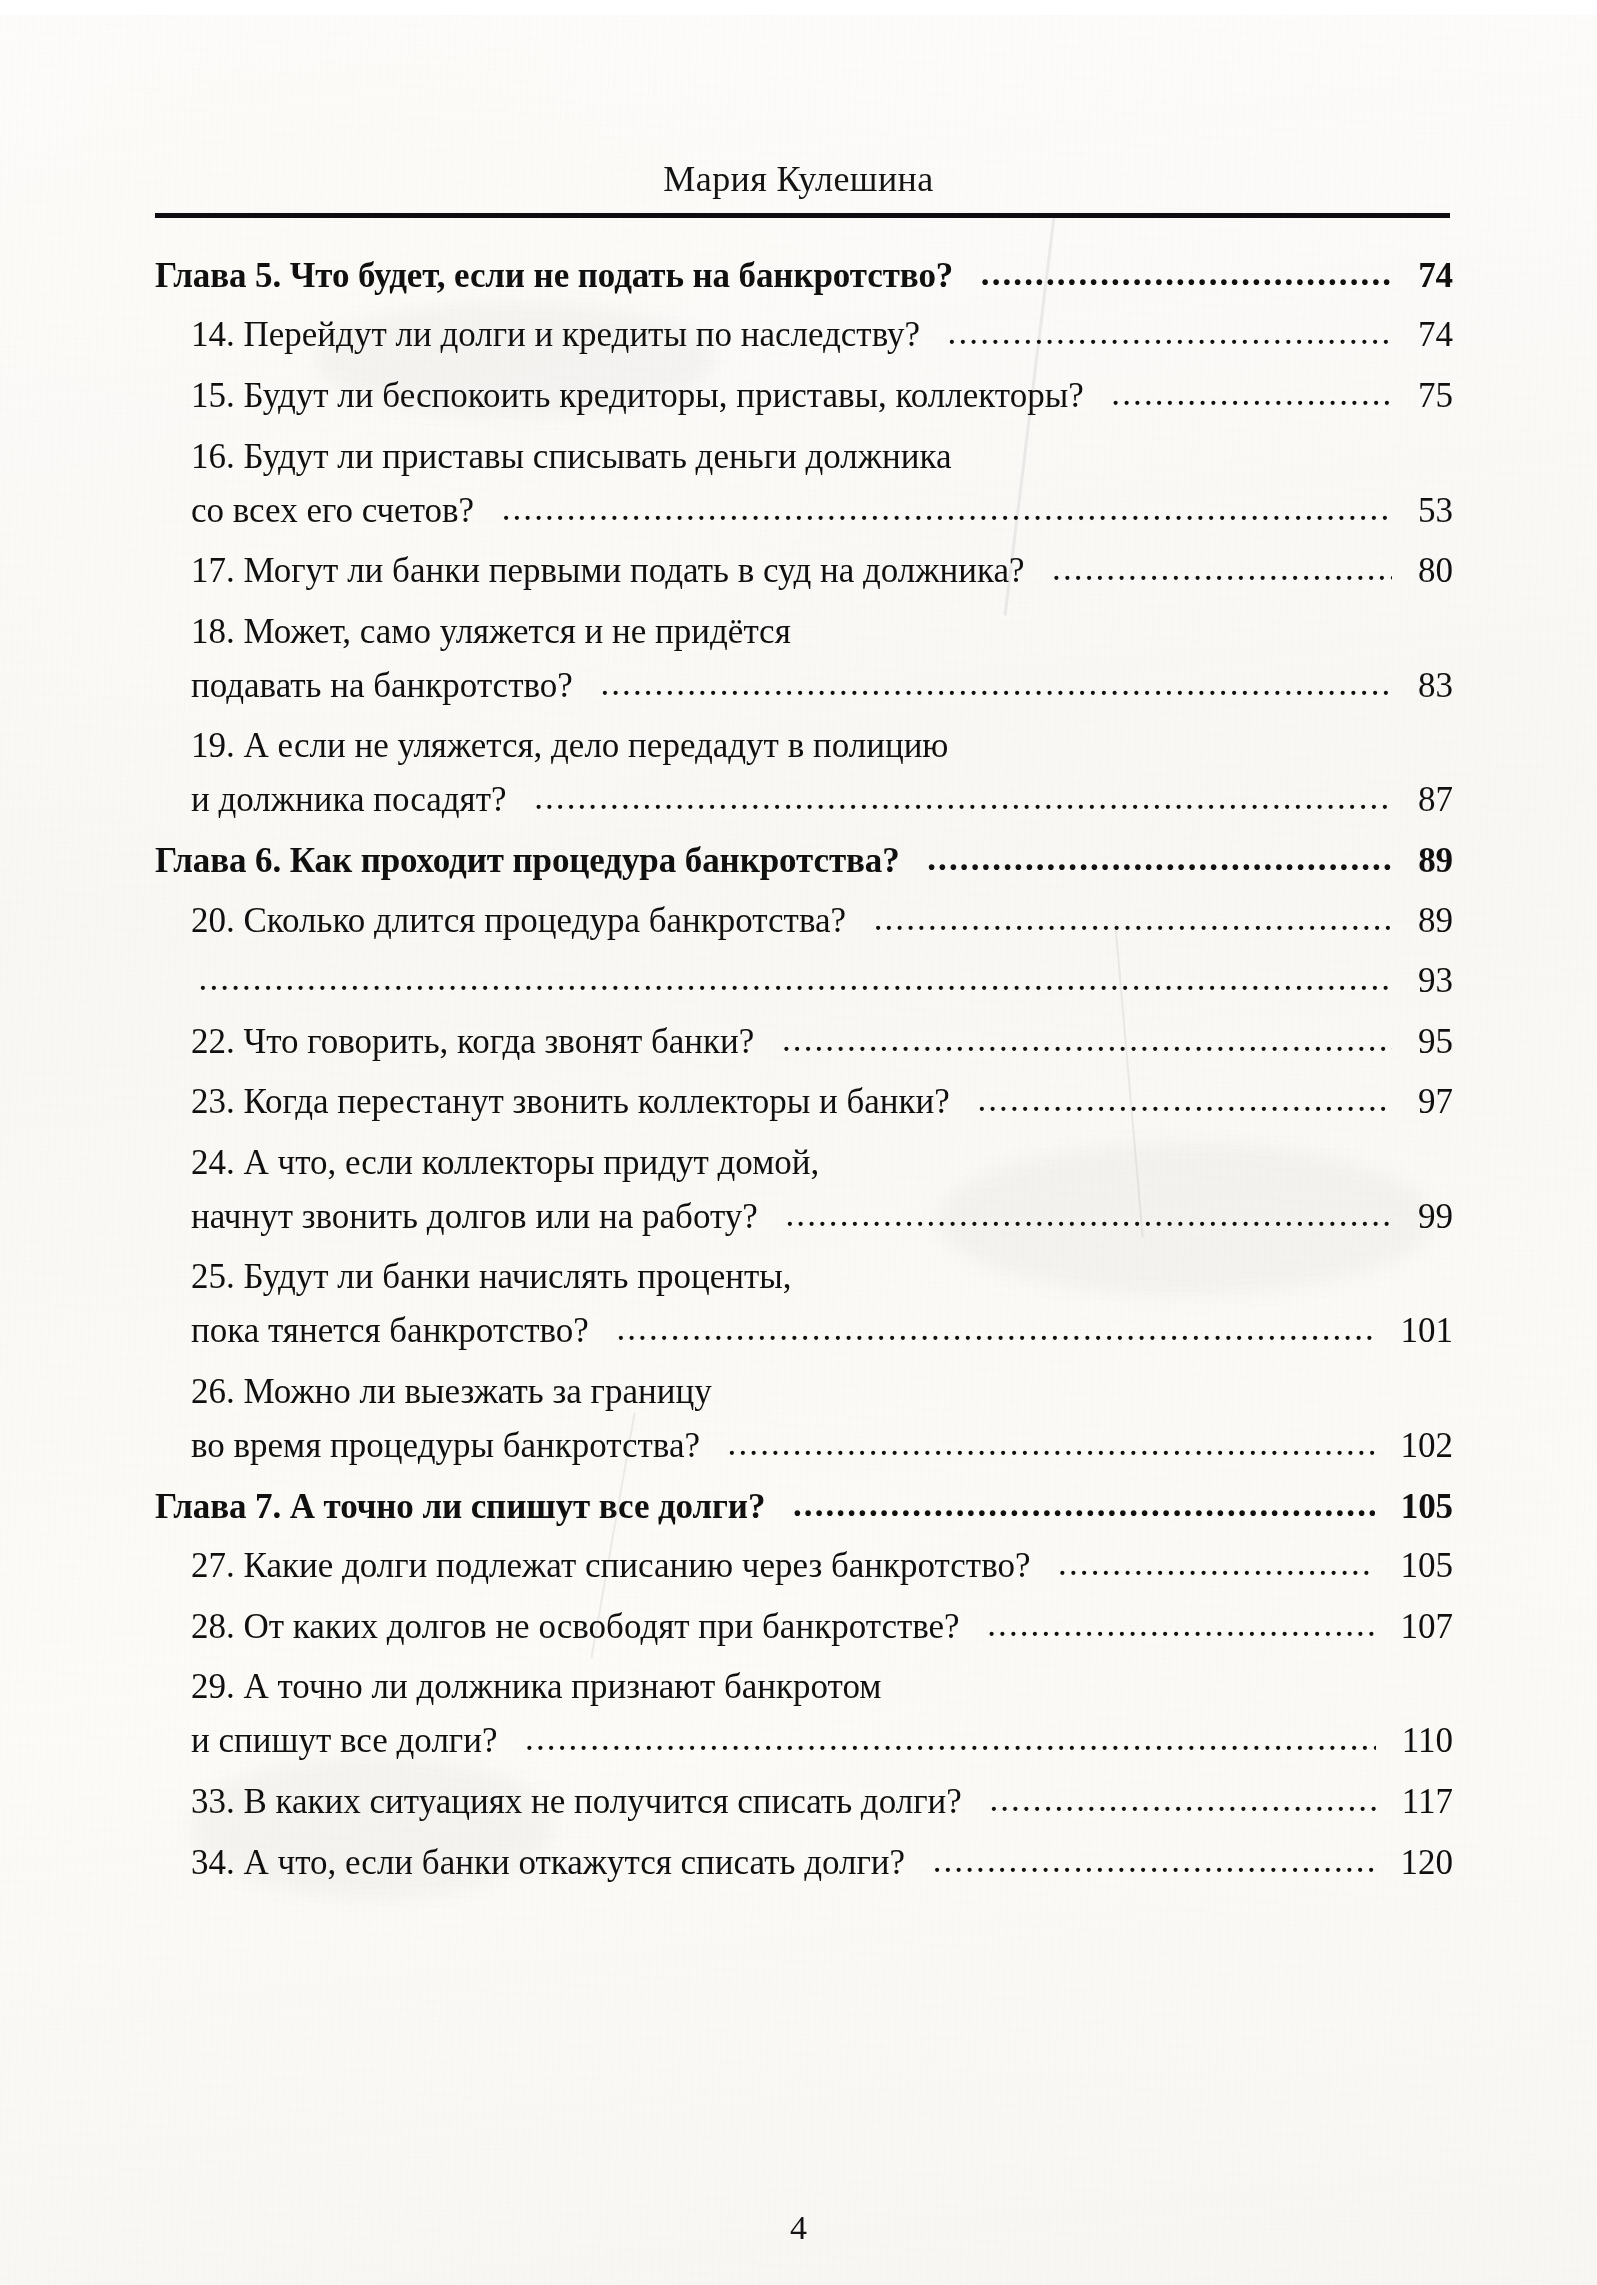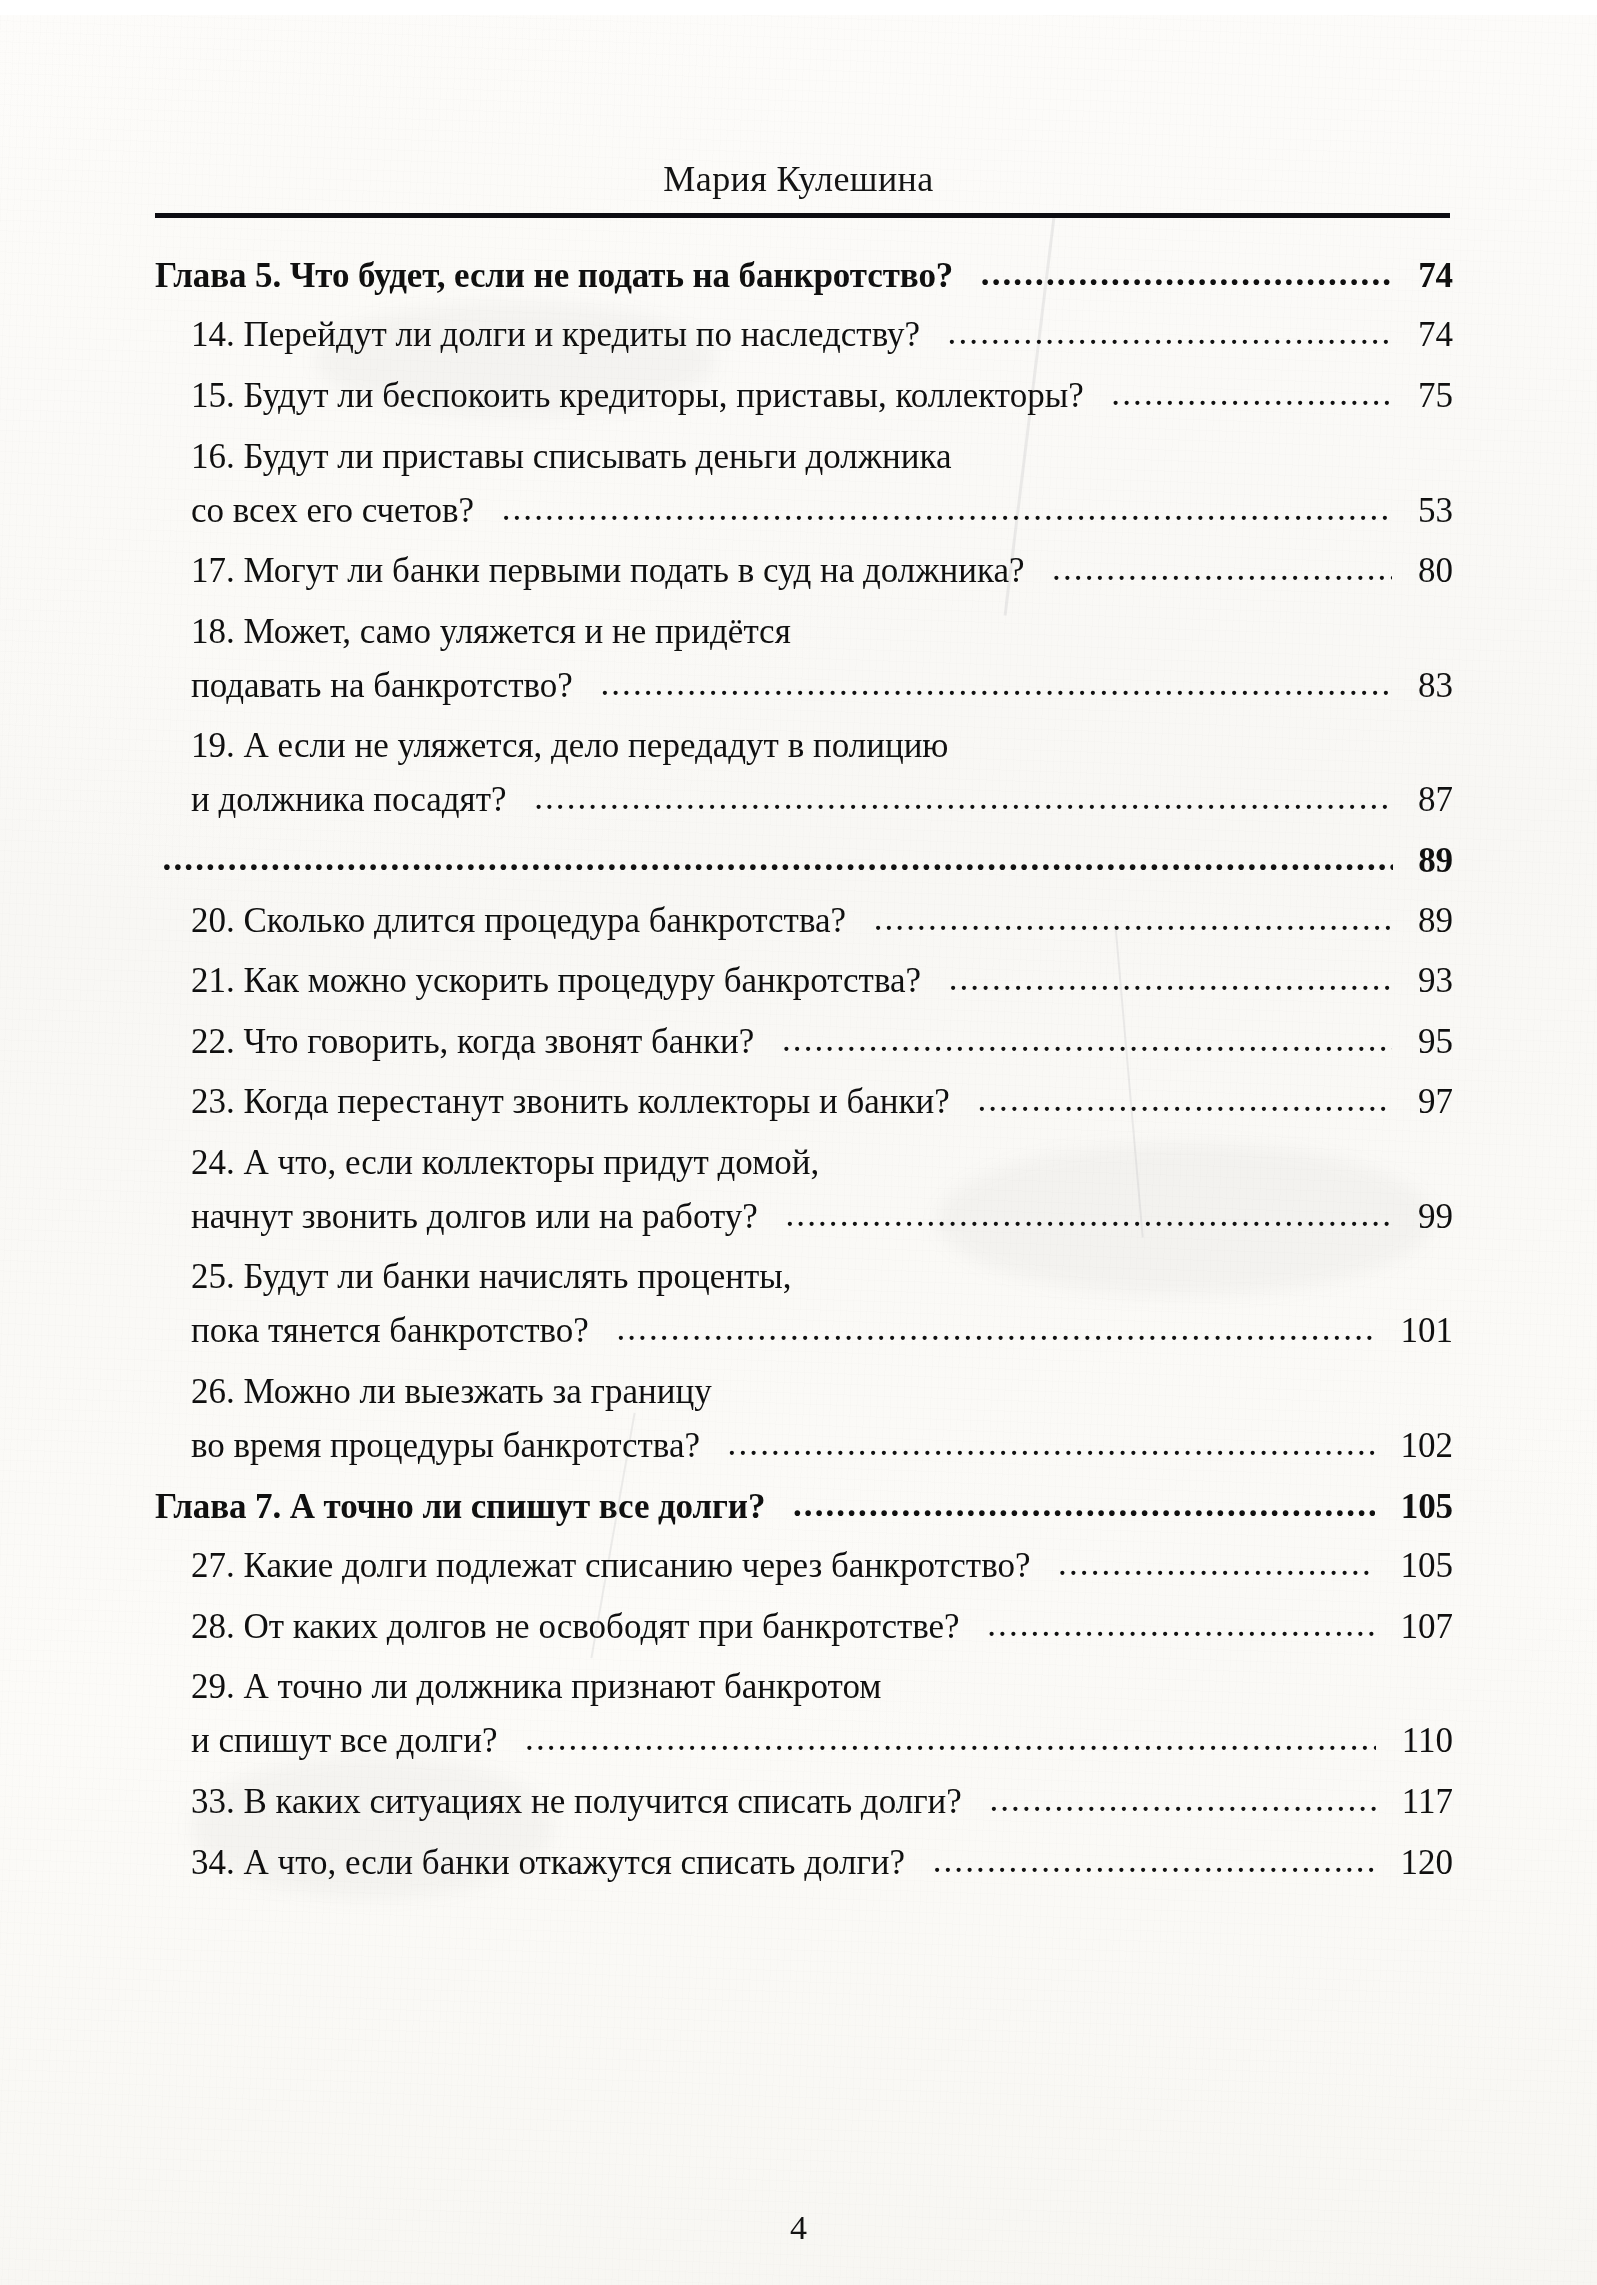--- a/index.html
+++ b/index.html
@@ -210,34 +210,34 @@
       <div class="entry item">
         <div class="line nodots"><span class="txt">19. А если не уляжется, дело передадут в полицию</span></div>
         <div class="line cont">
           <span class="txt">и должника посадят?</span>
           <span class="leader"></span>
           <span class="pageno">87</span>
         </div>
       </div>
       <div class="entry chapter">
         <div class="line">
+          <span class="txt">Глава 6. Как проходит процедура банкротства?</span>
           <span class="leader"></span>
           <span class="pageno">89</span>
         </div>
       </div>
       <div class="entry item">
         <div class="line">
           <span class="txt">20. Сколько длится процедура банкротства?</span>
           <span class="leader"></span>
           <span class="pageno">89</span>
         </div>
       </div>
       <div class="entry item">
         <div class="line">
-          <span class="txt">21. Как можно ускорить процедуру банкротства?</span>
           <span class="leader"></span>
           <span class="pageno">93</span>
         </div>
       </div>
       <div class="entry item">
         <div class="line">
           <span class="txt">22. Что говорить, когда звонят банки?</span>
           <span class="leader"></span>
           <span class="pageno">95</span>
         </div>

